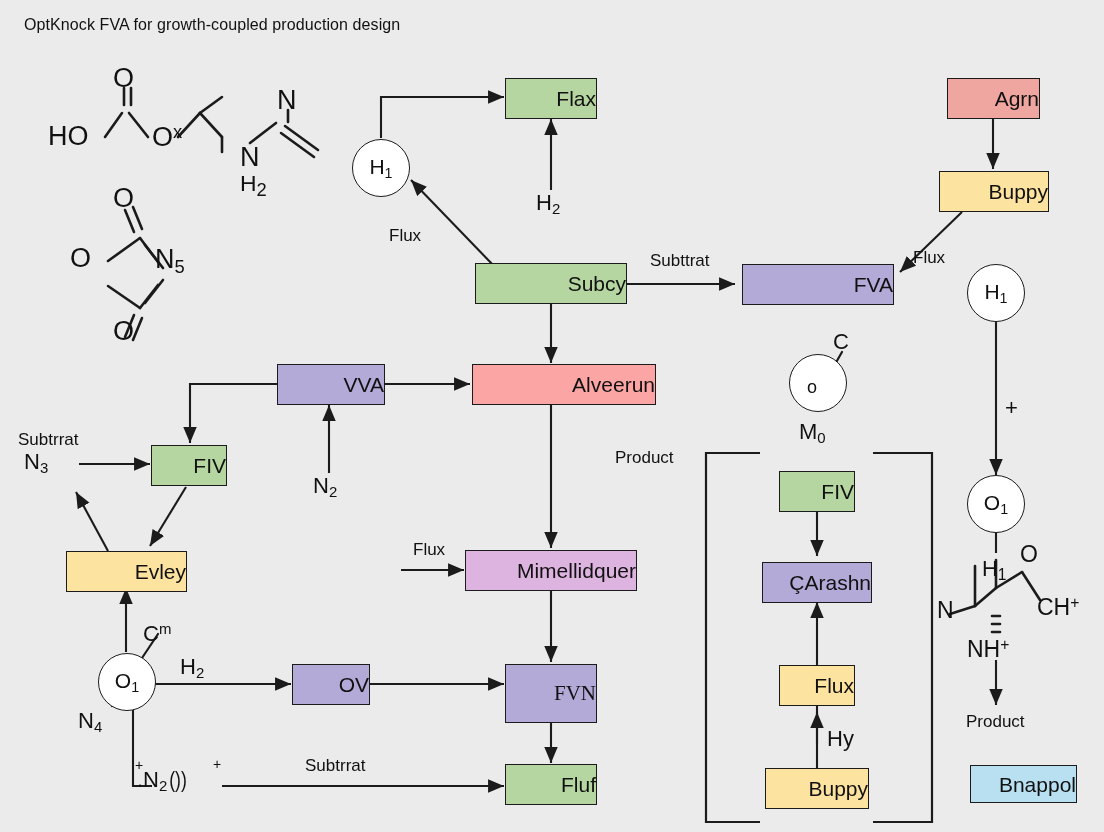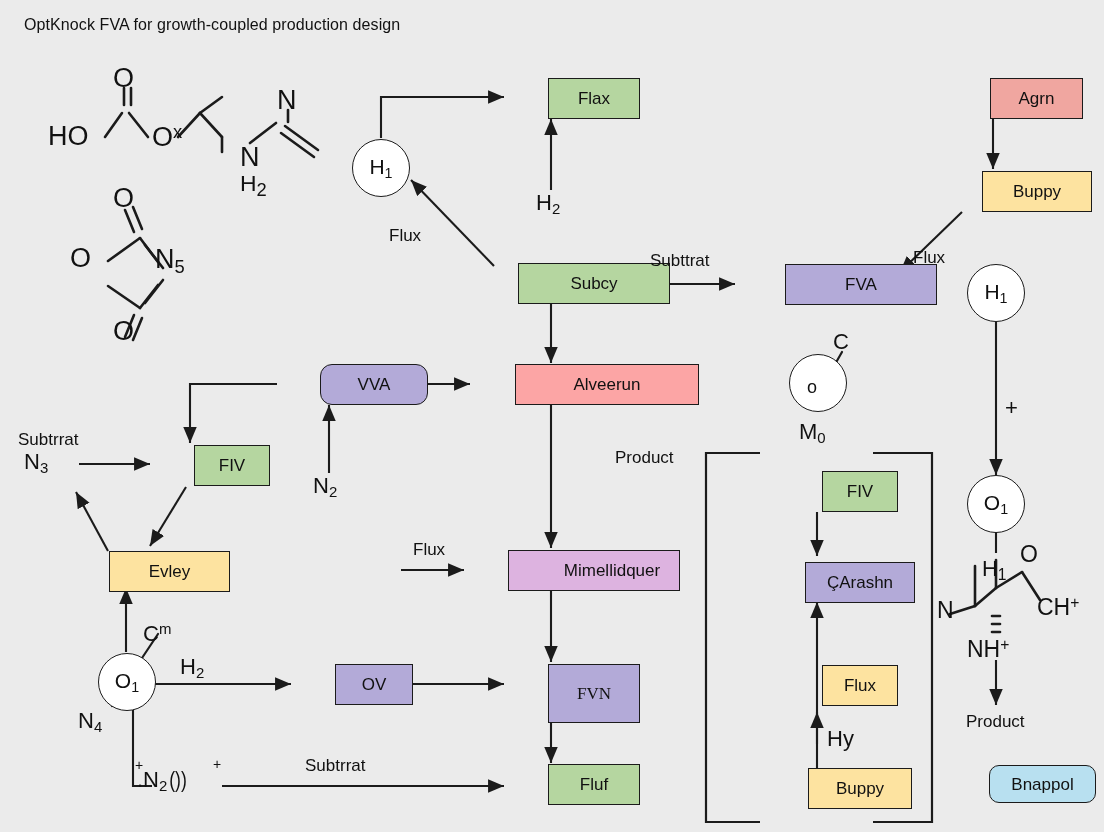--- a/index.html
+++ b/index.html
@@ -17,25 +17,24 @@
   .title{
     position:absolute;left:24px;top:16px;
     font-size:16px;letter-spacing:.1px;
     white-space:nowrap;
   }
 
   .node{
     position:absolute;
     box-sizing:border-box;
     border:1.6px solid #1b1b1b;
-    display:flex;align-items:center;justify-content:center;
-    font-size:17px;
+    display:flex;align-items:center;justify-content:flex-end;
+    font-size:21px;
     line-height:1;
     white-space:nowrap;
-    margin-left:43px;
   }
   .circle{
     position:absolute;box-sizing:border-box;
     border:1.8px solid #1b1b1b;
     border-radius:50%;
     background:#fff;
     display:flex;align-items:center;justify-content:center;
     font-size:21px;
   }
   .lbl{
@@ -209,21 +208,21 @@
   </div>
 
   <div class="node" style="left:947px;  top:78px;  width:93px;  height:41px; background:#f0a6a0;">
     <span>Agrn</span>
   </div>
 
   <div class="node" style="left:939px;  top:171px; width:110px; height:41px; background:#fde3a0;">
     <span>Buppy</span>
   </div>
 
-  <div class="node" style="left:277px;  top:364px; width:108px; height:41px; background:#b3aad8;border-radius:12px;">
+  <div class="node" style="left:277px;  top:364px; width:108px; height:41px; background:#b3aad8;">
     <span>VVA</span>
   </div>
 
   <div class="node" style="left:472px;  top:364px; width:184px; height:41px; background:#fca5a5;">
     <span>Alveerun</span>
   </div>
 
   <div class="node" style="left:151px;  top:445px; width:76px;  height:41px; background:#b5d6a0;">
     <span>FIV</span>
   </div>
@@ -258,21 +257,21 @@
   </div>
 
   <div class="node" style="left:779px;  top:665px; width:76px;  height:41px; background:#fde3a0;">
     <span>Flux</span>
   </div>
 
   <div class="node" style="left:765px;  top:768px; width:104px; height:41px; background:#fde3a0;">
     <span>Buppy</span>
   </div>
 
-  <div class="node" style="left:946px;  top:765px; width:107px; height:38px; background:#b8e0f0;border-radius:10px;">
+  <div class="node" style="left:970px;  top:765px; width:107px; height:38px; background:#b8e0f0;">
     <span>Bnappol</span>
   </div>
 
   <div class="circle" style="left:352px; top:139px; width:58px; height:58px;">
     <span>H<sub>1</sub></span>
   </div>
 
   <div class="circle" style="left:967px; top:264px; width:58px; height:58px;">
     <span>H<sub>1</sub></span>
   </div>

